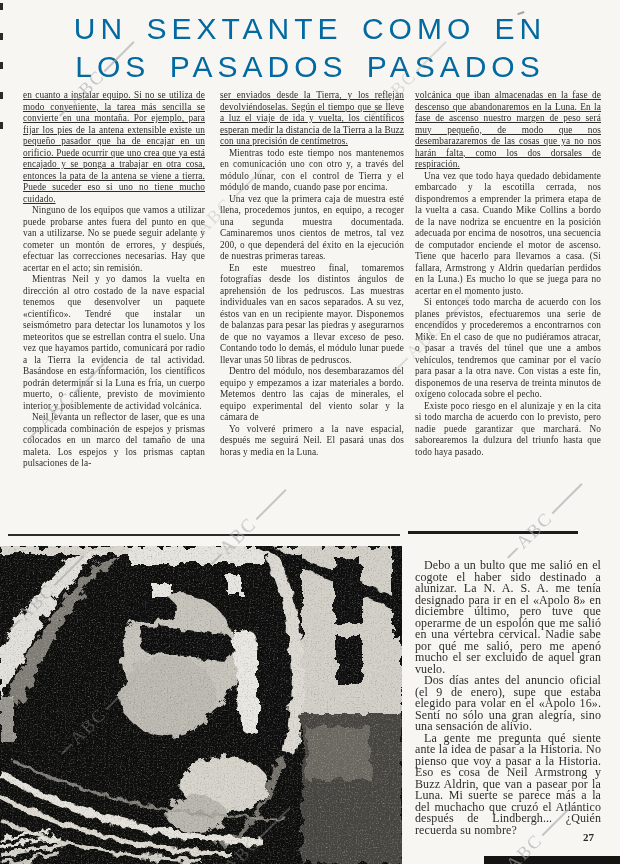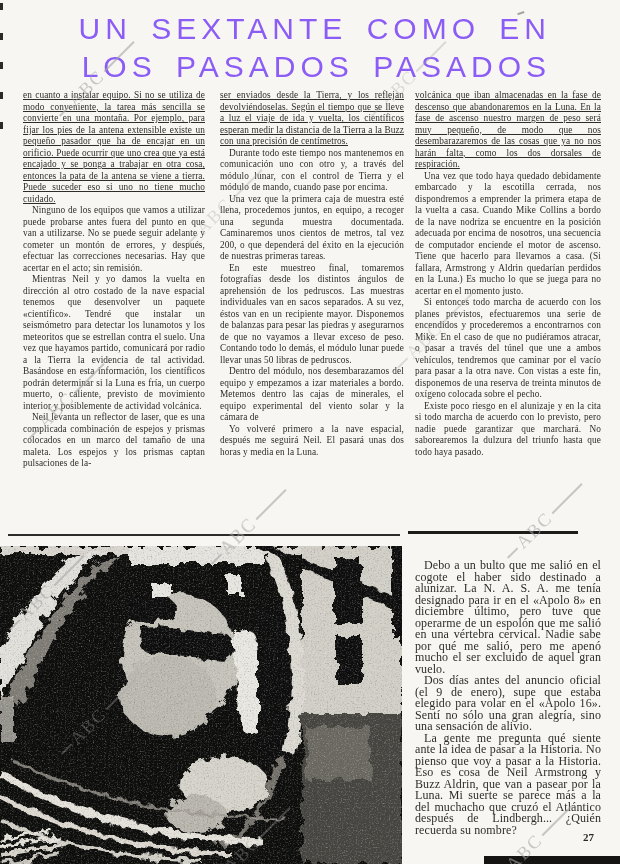--- a/index.html
+++ b/index.html
@@ -6,29 +6,29 @@
   .page{
     position:relative;
     width:620px;height:864px;
     background:#f7f6f2;
     overflow:hidden;
     font-family:"Liberation Serif", serif;
     color:#2e2d2b;
   }
   
   .title{
-    position:absolute;left:51px;top:10px;width:500px;
-    text-align:right;
+    position:absolute;left:60px;top:10px;width:500px;
+    text-align:center;
     font-family:"Liberation Sans", sans-serif;
     font-weight:400;
     font-size:30px;
     line-height:38px;
     letter-spacing:5px;
     word-spacing:6px;
-    color:#8b5cf6;
+    color:#0369a1;
   }
   
   .col{
     position:absolute;top:90px;
     font-size:9.3px;
     line-height:11.5px;
     text-align:justify;
     letter-spacing:.1px;
     overflow:hidden;
   }
@@ -103,21 +103,21 @@
 
   <div class="col" id="col1">
     <p class="cont">en cuanto a instalar equipo. Si no se utiliza de modo conveniente, la tarea más sencilla se convierte en una montaña. Por ejemplo, para fijar los pies de la antena extensible existe un pequeño pasador que ha de encajar en un orificio. Puede ocurrir que uno crea que ya está encajado y se ponga a trabajar en otra cosa, entonces la pata de la antena se viene a tierra. Puede suceder eso si uno no tiene mucho cuidado.</p>
     <p>Ninguno de los equipos que vamos a utilizar puede probarse antes fuera del punto en que van a utilizarse. No se puede seguir adelante y cometer un montón de errores, y después, efectuar las correcciones necesarias. Hay que acertar en el acto; sin remisión.</p>
     <p>Mientras Neil y yo damos la vuelta en dirección al otro costado de la nave espacial tenemos que desenvolver un paquete «científico». Tendré que instalar un seismómetro para detectar los lunamotos y los meteoritos que se estrellan contra el suelo. Una vez que hayamos partido, comunicará por radio a la Tierra la evidencia de tal actividad. Basándose en esta información, los científicos podrán determinar si la Luna es fría, un cuerpo muerto, o caliente, previsto de movimiento interior y posiblemente de actividad volcánica.</p>
     <p>Neil levanta un reflector de laser, que es una complicada combinación de espejos y prismas colocados en un marco del tamaño de una maleta. Los espejos y los prismas captan pulsaciones de la-</p>
   </div>
 
   <div class="col" id="col2">
     <p class="cont">ser enviados desde la Tierra, y los reflejan devolviéndoselas. Según el tiempo que se lleve a luz el viaje de ida y vuelta, los científicos esperan medir la distancia de la Tierra a la Buzz con una precisión de centímetros.</p>
-    <p>Durante todo este tiempo nos mantenemos en comunicación uno con otro y, a través del módulo lunar, con el control de Tierra y el módulo de mando, cuando pase por encima.</p>
+    <p>Mientras todo este tiempo nos mantenemos en comunicación uno con otro y, a través del módulo lunar, con el control de Tierra y el módulo de mando, cuando pase por encima.</p>
     <p>Una vez que la primera caja de muestra esté llena, procedemos juntos, en equipo, a recoger una segunda muestra documentada. Caminaremos unos cientos de metros, tal vez 200, o que dependerá del éxito en la ejecución de nuestras primeras tareas.</p>
     <p>En este muestreo final, tomaremos fotografías desde los distintos ángulos de aprehensión de los pedruscos. Las muestras individuales van en sacos separados. A su vez, éstos van en un recipiente mayor. Disponemos de balanzas para pesar las piedras y asegurarnos de que no vayamos a llevar exceso de peso. Contando todo lo demás, el módulo lunar puede llevar unas 50 libras de pedruscos.</p>
     <p>Dentro del módulo, nos desembarazamos del equipo y empezamos a izar materiales a bordo. Metemos dentro las cajas de minerales, el equipo experimental del viento solar y la cámara de</p>
     <p>Yo volveré primero a la nave espacial, después me seguirá Neil. El pasará unas dos horas y media en la Luna.</p>
   </div>
 
   <div class="col" id="col3a">
     <p class="cont">volcánica que iban almacenadas en la fase de descenso que abandonaremos en la Luna. En la fase de ascenso nuestro margen de peso será muy pequeño, de modo que nos desembarazaremos de las cosas que ya no nos harán falta, como los dos dorsales de respiración.</p>
     <p>Una vez que todo haya quedado debidamente embarcado y la escotilla cerrada, nos dispondremos a emprender la primera etapa de la vuelta a casa. Cuando Mike Collins a bordo de la nave nodriza se encuentre en la posición adecuada por encima de nosotros, una secuencia de computador enciende el motor de ascenso. Tiene que hacerlo para llevarnos a casa. (Si fallara, Armstrong y Aldrin quedarían perdidos en la Luna.) Es mucho lo que se juega para no acertar en el momento justo.</p>
     <p>Si entonces todo marcha de acuerdo con los planes previstos, efectuaremos una serie de encendidos y procederemos a encontrarnos con Mike. En el caso de que no pudiéramos atracar, o pasar a través del túnel que une a ambos vehículos, tendremos que caminar por el vacío para pasar a la otra nave. Con vistas a este fin, disponemos de una reserva de treinta minutos de oxígeno colocada sobre el pecho.</p>

